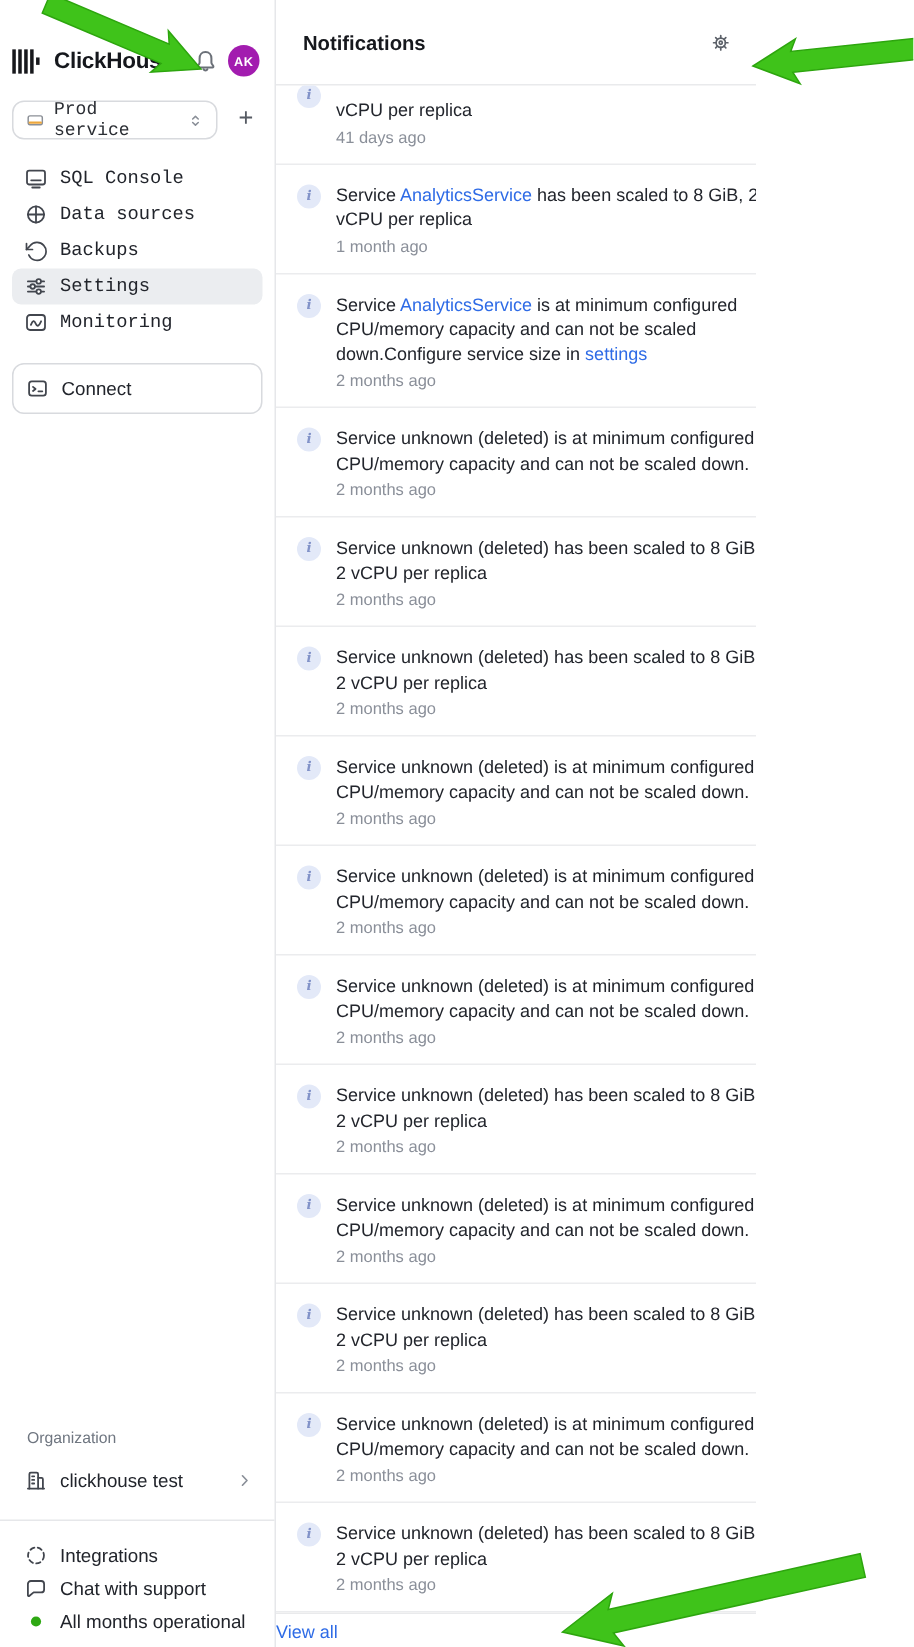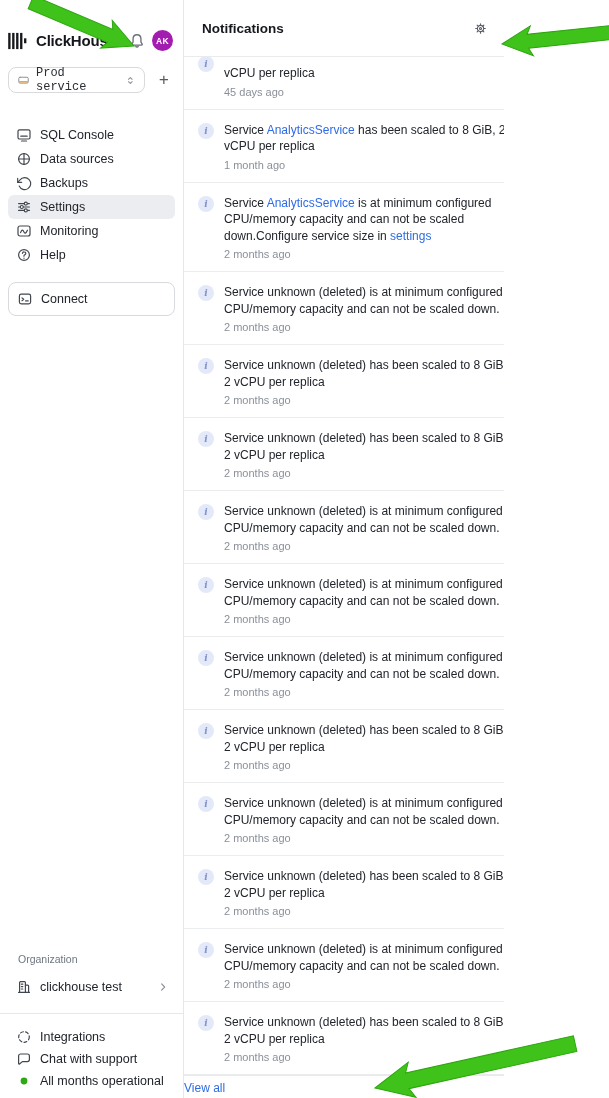--- a/index.html
+++ b/index.html
@@ -17,21 +17,21 @@
   .avatar { width:21px; height:21px; border-radius:50%; background:#a21caf; color:#fff;
             font-size:8.5px; font-weight:700; display:flex; align-items:center; justify-content:center; letter-spacing:.3px; cursor:pointer; }
   .service-row { display:flex; align-items:center; margin:16px 8px 0 8px;font-family:Liberation Mono, monospace; }
   .service-select { width:137px; height:26px; border:1px solid #d8dade; border-radius:8px; background:#fff;
                     display:flex; align-items:center; gap:6px; padding:0 8px; cursor:pointer; }
   .service-select .label { font-size:12px; color:#2a2d33; }
   .svc-icon { width:13px; height:13px; flex:none; }
   .updown { margin-left:auto; width:11px; height:11px; color:#8a8f98; }
   .add-btn { margin-left:auto; margin-right:6px; font-size:17px; font-weight:400; color:#565b63; cursor:pointer; line-height:1; }
 
-  .menu { margin-top:30px; }
+  .menu { margin-top:14px;font-family:Liberation Mono, monospace; }
   .menu-item { display:flex; align-items:center; gap:8px; height:24px; margin:0 8px; padding:0 8px;
                border-radius:6px; font-size:12.5px; color:#21242b; cursor:pointer; }
   .menu-item.active { background:#ebedf0; }
   .icon16 { width:16px; height:16px; flex:none; color:#42464e; }
 
   .connect-btn { margin:15px 8px 0 8px; height:27px; border:1px solid #d8dade; border-radius:8px; background:#fff;
                  display:flex; align-items:center; gap:8px; padding:16px 8px; font-size:12.5px; color:#21242b; cursor:pointer;
                  font-family:"Liberation Sans", sans-serif; }
 
   .side-bottom { margin-top:auto; padding-bottom:6px; }
@@ -153,30 +153,20 @@
         </div>
         <div class="menu-item">
           <span class="icon16">
             <svg class="iconsvg" viewBox="0 0 16 16">
               <rect x="2" y="3" width="12" height="10" rx="2"></rect>
               <path d="M4.6 9.6c1.2-3.1 2.2-3.2 3.2-.9s2.1 1.9 3.6-1.5"></path>
             </svg>
           </span>
           <span>Monitoring</span>
         </div>
-        <div class="menu-item">
-          <span class="icon16">
-            <svg class="iconsvg" viewBox="0 0 16 16">
-              <circle cx="8" cy="8" r="5.4"></circle>
-              <path d="M6.5 6.3c.1-.9.9-1.5 1.8-1.4.8 0 1.5.7 1.5 1.5 0 1.1-1.2 1.3-1.7 2-.2.2-.2.5-.2.8"></path>
-              <path d="M8 11.2v.1"></path>
-            </svg>
-          </span>
-          <span>Help</span>
-        </div>
       </nav>
 
     <button class="connect-btn">
       <span class="icon16">
         <svg class="iconsvg" viewBox="0 0 16 16">
           <rect x="2.4" y="3.2" width="11.2" height="9.6" rx="1.8"></rect>
           <path d="M5 6.9l1.7 1.4L5 9.7"></path>
             <path d="M8.6 9.9h2.6"></path>
         </svg>
       </span>
@@ -242,21 +232,21 @@
         </svg>
       </span>
     </div>
     <div class="notif-list" id="notif-list">
         <div class="notif clipped">
           <span class="ninfo">i</span>
           <div class="nbody">
             <div class="nmsg">
               <div class="nline"><span>vCPU per replica</span></div>
             </div>
-            <div class="ntime">45 days ago</div>
+            <div class="ntime">41 days ago</div>
           </div>
         </div>
         <div class="notif">
           <span class="ninfo">i</span>
           <div class="nbody">
             <div class="nmsg">
               <div class="nline"><span>Service </span><span class="nlink">AnalyticsService</span><span> has been scaled to 8 GiB, 2</span></div>
               <div class="nline"><span>vCPU per replica</span></div>
             </div>
             <div class="ntime">1 month ago</div>

